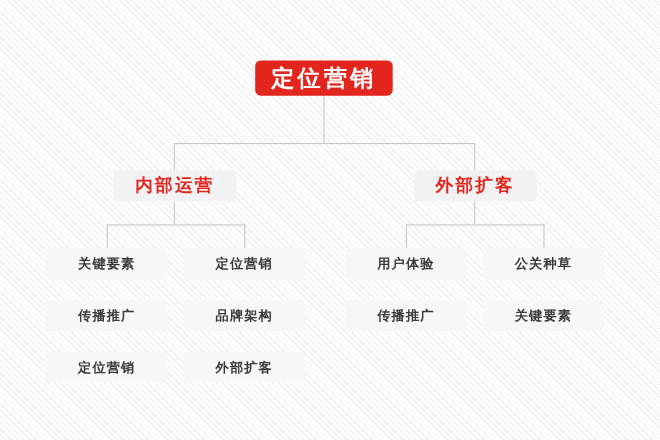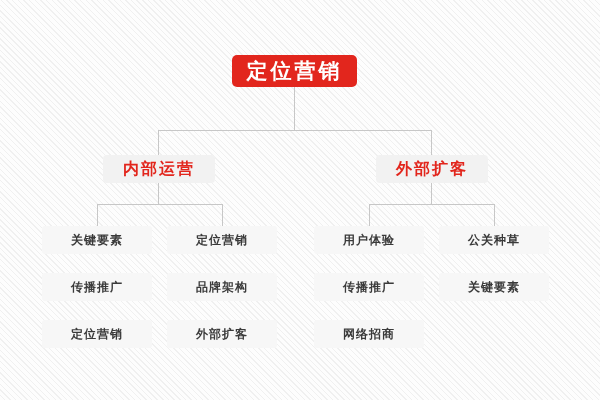--- a/index.html
+++ b/index.html
@@ -76,17 +76,16 @@
 
   <div class="node leaf-node col-l1 row-1">关键要素</div>
   <div class="node leaf-node col-l1 row-2">传播推广</div>
   <div class="node leaf-node col-l1 row-3">定位营销</div>
   <div class="node leaf-node col-l2 row-1">定位营销</div>
   <div class="node leaf-node col-l2 row-2">品牌架构</div>
   <div class="node leaf-node col-l2 row-3">外部扩客</div>
 
   <div class="node leaf-node col-r1 row-2">传播推广</div>
   <div class="node leaf-node col-r1 row-1">用户体验</div>
-  <div class="node leaf-node col-r1 row-3">网络招商</div>
   <div class="node leaf-node col-r2 row-1">公关种草</div>
   <div class="node leaf-node col-r2 row-2">关键要素</div>
 
 </div>
 
 </body></html>

